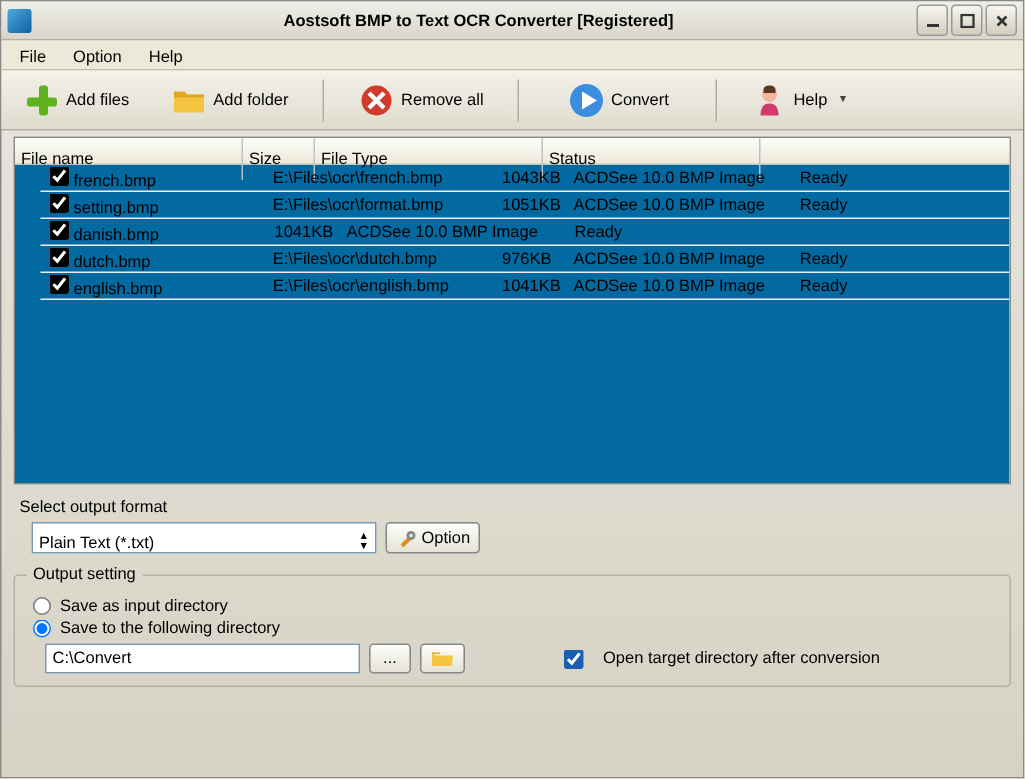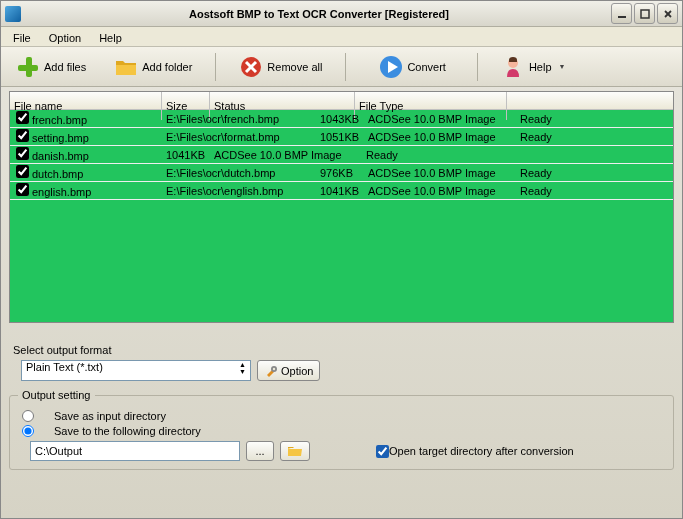--- a/index.html
+++ b/index.html
@@ -18,45 +18,45 @@
 
 .toolbar { height: 40px; background: linear-gradient(180deg, #f4f2e9 0%, #dedbce 100%); border-bottom: 1px solid #b0aea0; display: flex; align-items: center; padding: 0 8px; gap: 14px; }
 .toolbtn { display: flex; align-items: center; gap: 4px; padding: 3px 6px; cursor: pointer; border: 1px solid transparent; border-radius: 3px; }
 .toolicon { width: 24px; height: 24px; display: flex; align-items: center; justify-content: center; }
 .tool-sep { width: 1px; height: 28px; background: #b0aea0; margin: 0 2px; }
 .drop-arrow { font-size: 7px; margin-left: 3px; color: #444; }
 
 .filelist-wrap { margin: 4px 8px 8px 8px; border: 1px solid #888; background: #fff; height: 232px; overflow: hidden; }
 .filelist-header { display: flex; background: linear-gradient(180deg, #fdfdfb, #ece9d8); border-bottom: 1px solid #c0c0c0; height: 18px; }
 .fh-cell { border-right: 1px solid #c0c0c0; padding: 14px 4px; display: flex; align-items: center; }
-.filelist-body { height: 214px; overflow-y: auto; background: #22c55e; }
+.filelist-body { height: 214px; overflow-y: auto; background: #0369a1; padding-left: 17px; }
 .filerow { display: flex; height: 18px; align-items: center; border-bottom: 1px solid #eee; }
 .fb-cell { padding: 1px 4px; white-space: nowrap; overflow: hidden; text-overflow: ellipsis; }
 .fb-check { width: 13px; height: 13px; margin: 0 3px 0 2px; accent-color: #000; }
 
 .col-name { width: 152px; }
 .col-path { width: 154px; }
 .col-size { width: 48px; }
 .col-type { width: 152px; }
 .col-status { width: 145px; }
 
-.section-label { margin: 13px 8px 2px 12px; color: #000; }
+.section-label { margin: 1px 8px 2px 12px; color: #000; }
 .format-row { margin: 2px 12px 8px 20px; display: flex; align-items: center; gap: 6px; }
-.format-select { width: 230px; height: 21px; background: #fff; border: 1px solid #7a98af; display: flex; align-items: flex-start; padding: 0 4px; justify-content: space-between; }
+.format-select { width: 230px; height: 21px; background: #fff; border: 1px solid #7a98af; display: flex; align-items: flex-end; padding: 0 4px; justify-content: space-between; }
 .spin-btns { display: flex; flex-direction: column; line-height: 7px; font-size: 7px; color: #000; }
 .option-btn { height: 21px; padding: 0 6px; background: linear-gradient(180deg, #fdfdfb, #e5e3d5); border: 1px solid #888; border-radius: 3px; display: flex; align-items: center; gap: 3px; cursor: pointer; }
 
 .output-group { margin: 0 8px 12px 8px; border: 1px solid #b4b1a3; border-radius: 3px; padding: 6px 8px 8px 8px; }
 .output-group legend { padding: 0 4px; }
-.radio-row { display: flex; align-items: center; gap: 20px; margin: 3px 0 3px 4px; }
+.radio-row { display: flex; align-items: center; gap: 6px; margin: 3px 0 3px 4px; }
 .radio-row input[type=radio] { width: 12px; height: 12px; }
 .out-row { display: flex; align-items: center; gap: 6px; margin: 4px 0 0 12px; }
 .out-path { width: 210px; height: 20px; background: #fff; border: 1px solid #7a98af; padding: 0 4px; display: flex; align-items: center; }
 .smallbtn { height: 20px; min-width: 28px; padding: 0 6px; background: linear-gradient(180deg, #fdfdfb, #e5e3d5); border: 1px solid #888; border-radius: 3px; display: flex; align-items: center; justify-content: center; cursor: pointer; }
-.open-target { display: flex; align-items: center; gap: 0; margin-left: 60px; }
+.open-target { display: flex; align-items: center; gap: 13px; margin-left: 60px; }
 .open-target input { width: 13px; height: 13px; accent-color: #1a5fb4; }
 
 
 svg { display: block; }
 </style>
 </head>
 <body>
 
 <div class="window">
 
@@ -140,22 +140,22 @@
       </span>
       <span>Help</span>
       <span class="drop-arrow">▼</span>
     </div>
   </div>
 
   <div class="filelist-wrap">
     <div class="filelist-header">
       <div class="fh-cell col-name">File name</div>
       <div class="fh-cell col-size">Size</div>
+      <div class="fh-cell col-type">File Type</div>
       <div class="fh-cell col-status">Status</div>
-      <div class="fh-cell col-type">File Type</div>
     </div>
     <div class="filelist-body" id="filelist-body">
         <div class="filerow">
           <div class="fb-cell col-name"><input type="checkbox" class="fb-check" checked="" style=""><span>french.bmp</span></div>
           <div class="fb-cell col-path">E:\Files\ocr\french.bmp</div>
           <div class="fb-cell col-size">1043KB</div>
           <div class="fb-cell col-type">ACDSee 10.0 BMP Image</div>
           <div class="fb-cell col-status">Ready</div>
         </div>
         <div class="filerow">
@@ -209,21 +209,21 @@
     <div class="radio-row">
       <input type="radio" name="outmode" style="">
       <span>Save as input directory</span>
     </div>
     <div class="radio-row">
       <input type="radio" name="outmode" checked="" style="">
       <span>Save to the following directory</span>
     </div>
     <div class="out-row">
       <div class="out-path">
-        <span>C:\Output</span>
+        <span>C:\Convert</span>
       </div>
       <div class="smallbtn">
         <span>...</span>
       </div>
       <div class="smallbtn">
         <svg width="16" height="14">
             <path d="M1 4 L1 12 L14 12 L15 5 L4 5 Z" fill="#f5c542"></path>
             <path d="M1 3 L6 3 L7 4 L1 4 Z" fill="#e0a820"></path>
           </svg>
       </div>

